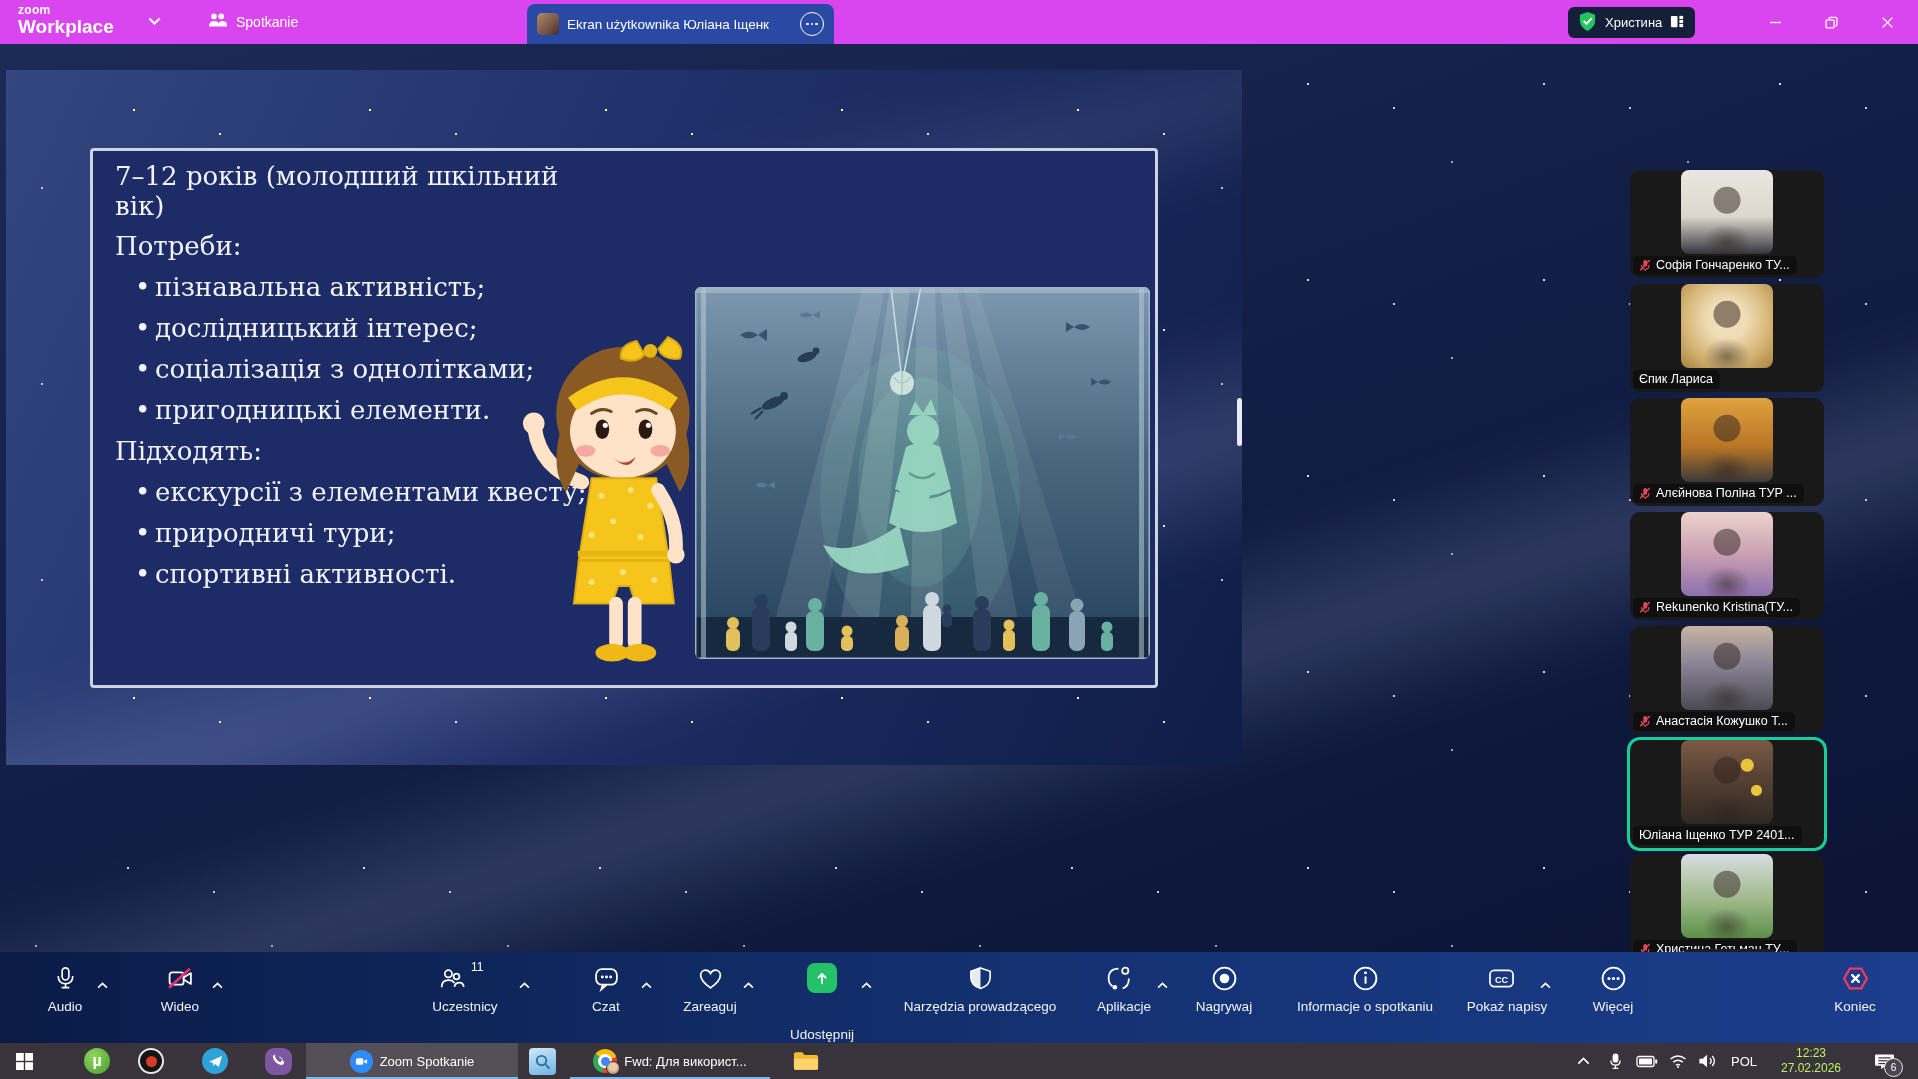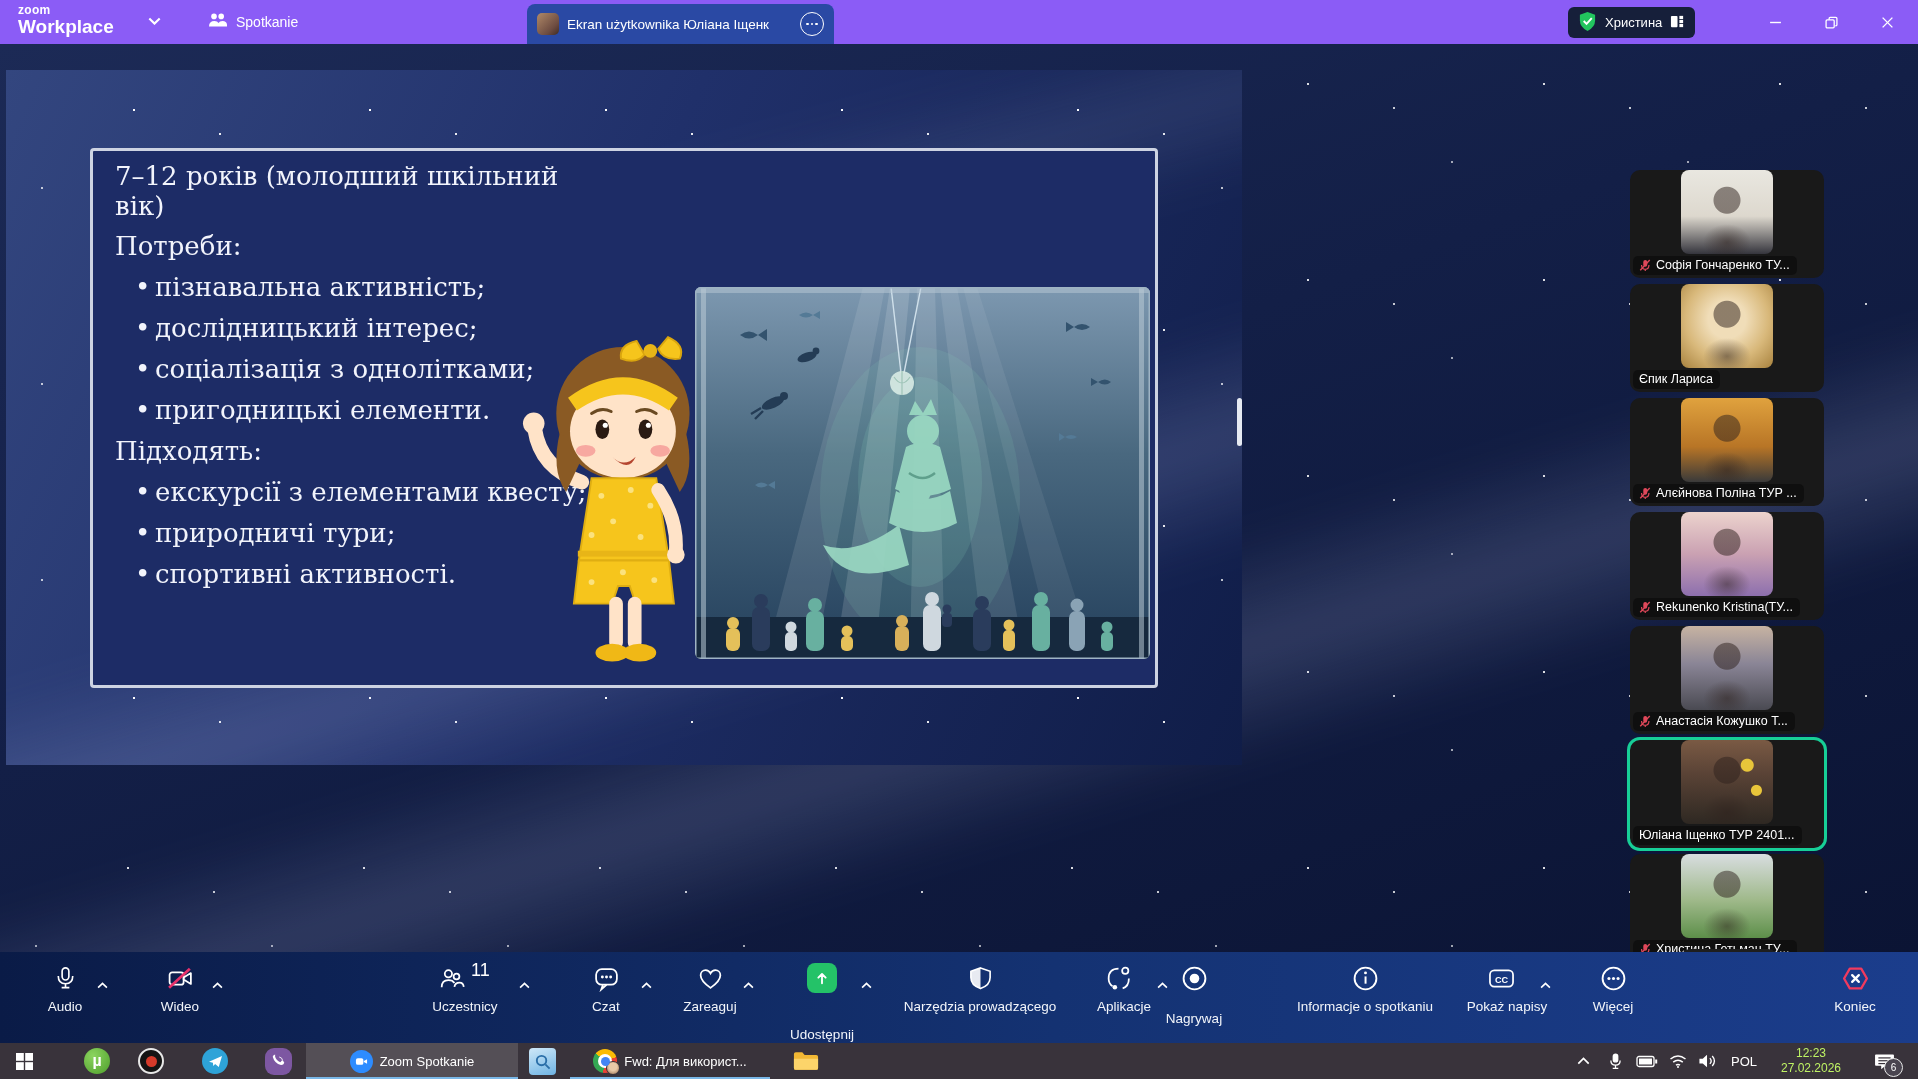--- a/index.html
+++ b/index.html
@@ -1,20 +1,20 @@
 <!DOCTYPE html>
 <html><head>
 <meta charset="utf-8">
 <style>
   html,body{margin:0;padding:0;background:#000;}
   .screen{position:relative;width:1918px;height:1079px;overflow:hidden;
           font-family:"Liberation Sans",sans-serif;background:#0c1430;}
 
   
-  .titlebar{position:absolute;left:0;top:0;width:100%;height:44px;background:#8b5cf6;}
+  .titlebar{position:absolute;left:0;top:0;width:100%;height:44px;background:#d946ef;}
   .zlogo{position:absolute;left:18px;top:4px;color:#fff;line-height:1;}
   .zlogo .l1{font-size:12px;font-weight:bold;letter-spacing:.3px;}
   .zlogo .l2{font-size:19px;font-weight:bold;margin-top:1px;}
   .chev{display:inline-block;}
   .chev svg{display:block;}
   .logo-chev{position:absolute;left:148px;top:17px;}
   .tab-spot{position:absolute;left:208px;top:0;height:44px;display:flex;align-items:center;gap:9px;color:#fff;font-size:14px;}
   .tab-active{position:absolute;left:527px;top:4px;width:307px;height:40px;background:#2a49a4;border-radius:8px 8px 0 0;
               display:flex;align-items:center;padding:13px 10px;box-sizing:border-box;gap:8px;color:#fff;font-size:13.5px;}
   .tab-avatar{width:22px;height:22px;border-radius:5px;background:linear-gradient(135deg,#b08968,#6d4c41 70%,#3e2b23);flex:none;}
@@ -89,21 +89,21 @@
   .collapse-btn{position:absolute;left:1680px;top:905px;width:98px;height:44px;background:#1e1e1e;
           border-radius:10px;display:flex;align-items:center;justify-content:center;}
 
   
   .toolbar{position:absolute;left:0;top:952px;width:100%;height:91px;
            background:linear-gradient(90deg,#0a1b47 0%,#143272 55%,#1b3d8c 100%);}
   .tbtn{position:absolute;top:10px;display:flex;flex-direction:column;align-items:center;color:#f2f5fa;}
   .tbtn .ic{height:32px;display:flex;align-items:center;justify-content:center;}
   .tbtn .lbl{font-size:13.5px;margin-top:5px;white-space:nowrap;}
   .tchev{position:absolute;top:20px;}
-  .badge11{position:absolute;top:12px;font-size:18px;color:#fff;}
+  .badge11{position:absolute;top:12px;font-size:12px;color:#fff;}
   .share-ic{width:30px;height:30px;border-radius:8px;background:#24c268;display:flex;align-items:center;justify-content:center;}
 
   
   .taskbar{position:absolute;left:0;top:1043px;width:100%;height:36px;background:#39333b;}
   .tkitem{position:absolute;top:0;height:36px;display:flex;align-items:center;justify-content:center;}
   .tktask{gap:7px;padding:0 9px;box-sizing:border-box;color:#fff;font-size:13px;white-space:nowrap;}
   .tktask::after{content:"";position:absolute;left:0;bottom:0;width:100%;height:2.5px;background:#7ab8e8;}
   .tk-active{background:rgba(255,255,255,.14);}
   .circ{border-radius:50%;display:flex;align-items:center;justify-content:center;}
   .chrome-ic{position:relative;width:24px;height:24px;border-radius:50%;
@@ -553,21 +553,21 @@
         </svg>
       </div>
       <span class="chev tchev" style="right:8px;">
         <svg width="11" height="7" viewBox="0 0 10 6">
             <polyline points="1,5 5,1 9,5" fill="none" stroke="#fff" stroke-width="1.5"></polyline>
           </svg>
       </span>
       <div class="lbl">Aplikacje</div>
     </div>
 
-    <div class="tbtn" style="left:1144px;width:100px;gap:12px;">
+    <div class="tbtn" style="left:1174px;width:100px;">
       <div class="ic">
         <svg width="27" height="27" viewBox="0 0 26 26">
             <circle cx="13" cy="13" r="10.5" fill="none" stroke="#fff" stroke-width="1.8"></circle>
             <circle cx="13" cy="13" r="4.6" fill="#fff"></circle>
           </svg>
       </div>
       <div class="lbl">Nagrywaj</div>
     </div>
 
     <div class="tbtn" style="left:1265px;width:200px;">

